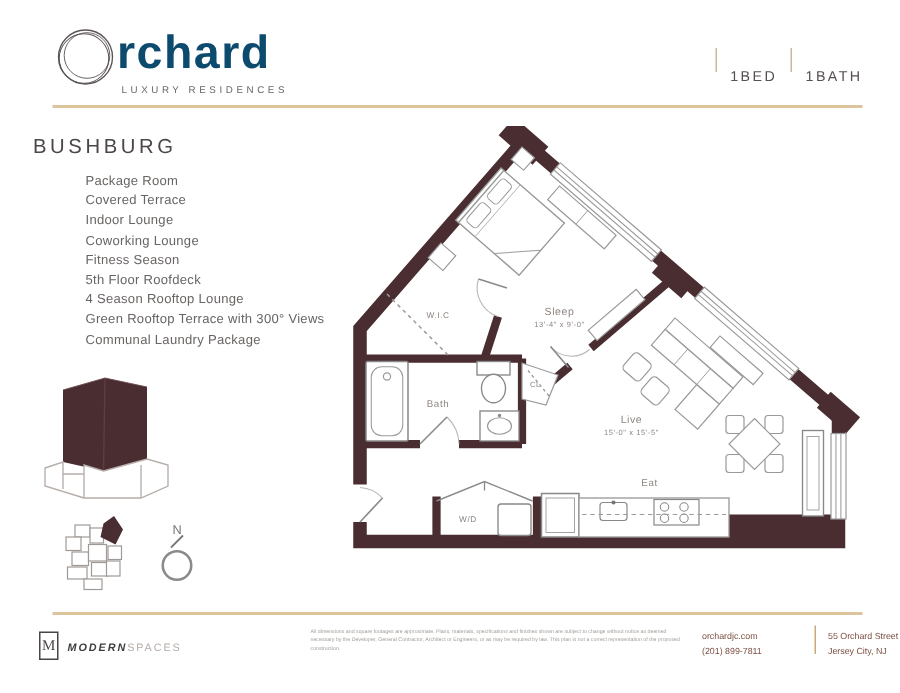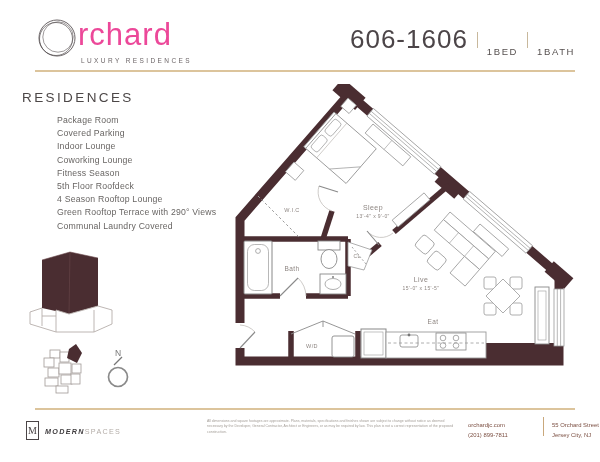--- a/index.html
+++ b/index.html
@@ -1,22 +1,22 @@
 <!DOCTYPE html>
 <html><head>
 <meta charset="utf-8">
 <style>
   html,body{margin:0;padding:0;background:#e8e8e8;}
   .page{position:relative;width:600px;height:462px;background:#ffffff;
         font-family:"Liberation Sans",sans-serif;overflow:hidden;margin:0 auto;}
   
   .logo-block{position:absolute;left:34px;top:13px;width:200px;height:52px;}
   .logo-o{position:absolute;left:0;top:2px;}
-  .logo-word{position:absolute;left:44px;top:4px;font-size:31px;font-weight:400;
-             letter-spacing:1px;color:#ec4899;}
+  .logo-word{position:absolute;left:44px;top:4px;font-size:31px;font-weight:700;
+             letter-spacing:1px;color:#0c4a6e;}
   .logo-tag{position:absolute;left:47px;top:44px;font-size:6.5px;letter-spacing:2.4px;
             color:#6d6668;}
   .unit-block{position:absolute;right:25px;top:22px;display:flex;align-items:center;}
   .unit-number{font-size:26px;font-weight:300;letter-spacing:1px;color:#4c4548;}
   .unit-sep{width:1px;height:16px;background:#c8b89c;margin:0 9px;}
   .unit-label{font-size:9.5px;letter-spacing:1.6px;color:#56504f;margin-top:24px;}
   .rule{position:absolute;left:35px;right:25px;height:2px;background:#dcc49c;}
   .rule-top{top:70px;}
   .rule-bottom{top:408px;}
   
@@ -57,41 +57,40 @@
     <svg class="logo-o" width="46" height="46" viewBox="0 0 46 46">
       <circle cx="23" cy="23" r="18" fill="none" stroke="#5a5456" stroke-width="0.9"></circle>
       <circle cx="22" cy="24" r="16.5" fill="none" stroke="#5a5456" stroke-width="0.7"></circle>
       <circle cx="24" cy="22" r="15.2" fill="none" stroke="#5a5456" stroke-width="0.6"></circle>
     </svg>
     <div class="logo-word">rchard</div>
     <div class="logo-tag">LUXURY RESIDENCES</div>
   </div>
 
   <div class="unit-block">
-    <span class="unit-number">606-1606</span>
     <span class="unit-sep"></span>
     <span class="unit-label">1BED</span>
     <span class="unit-sep"></span>
     <span class="unit-label">1BATH</span>
   </div>
 
   <div class="rule rule-top"></div>
 
   <div class="amenities">
-    <div class="amenities-title">RESIDENCES</div>
+    <div class="amenities-title">BUSHBURG</div>
     <div class="amenities-list">
       <div class="amenity">Package Room</div>
-      <div class="amenity">Covered Parking</div>
+      <div class="amenity">Covered Terrace</div>
       <div class="amenity">Indoor Lounge</div>
       <div class="amenity">Coworking Lounge</div>
       <div class="amenity">Fitness Season</div>
       <div class="amenity">5th Floor Roofdeck</div>
       <div class="amenity">4 Season Rooftop Lounge</div>
-      <div class="amenity">Green Rooftop Terrace with 290° Views</div>
-      <div class="amenity">Communal Laundry Covered</div>
+      <div class="amenity">Green Rooftop Terrace with 300° Views</div>
+      <div class="amenity">Communal Laundry Package</div>
     </div>
   </div>
 
   <svg class="building-svg" width="100" height="96" viewBox="0 0 100 96">
     <g>
       <polygon points="20,14 48,6 76,12 76,60 47,68 20,62" fill="#4a2d31"></polygon>
       <polyline points="48,6 47,68" stroke="#5f3e42" stroke-width="0.9" fill="none"></polyline>
       <polyline points="20,14 48,6 76,12" stroke="#6b4a4e" stroke-width="0.6" fill="none"></polyline>
     </g>
     <g fill="#ffffff" stroke="#b5aeaa" stroke-width="0.9">

